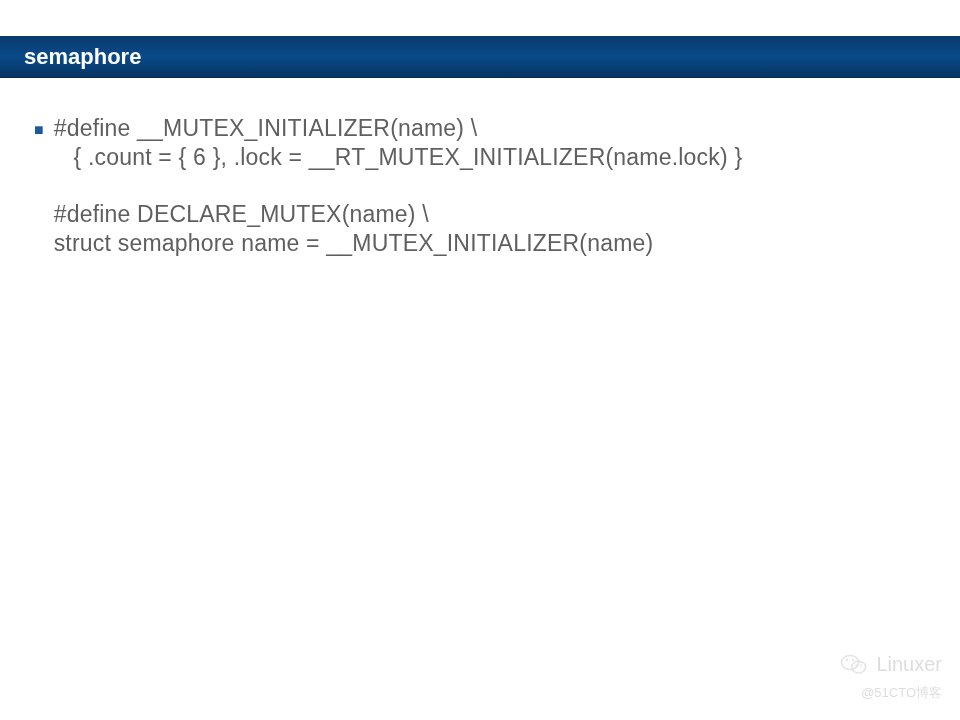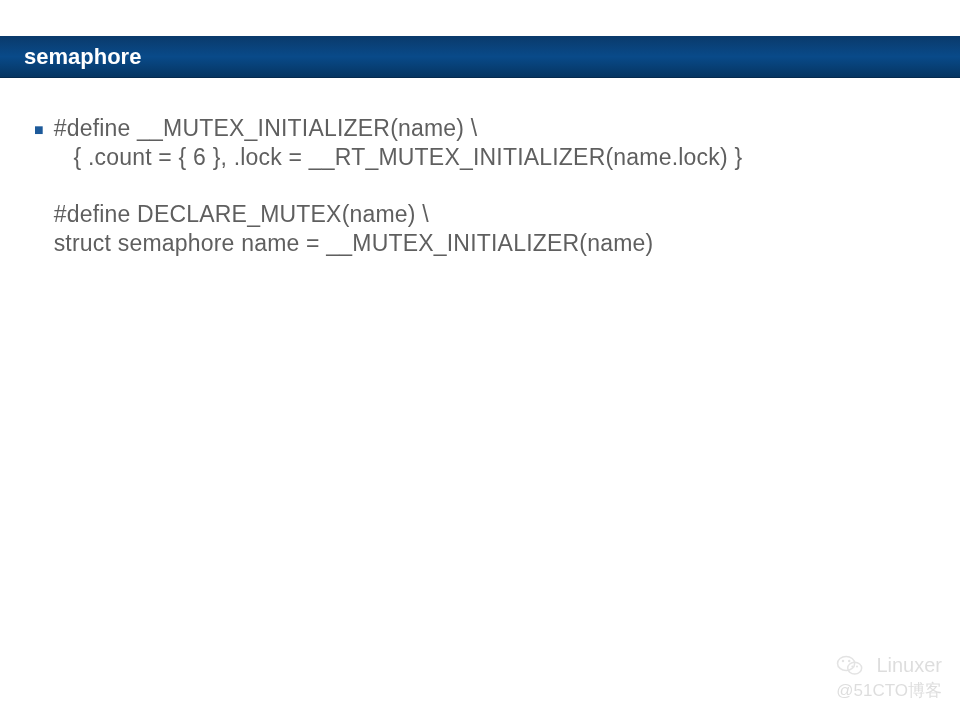--- a/index.html
+++ b/index.html
@@ -69,22 +69,22 @@
       width: 28px;
       height: 28px;
       position: relative;
     }
     .watermark-text {
       font-size: 20px;
       font-weight: 500;
       text-shadow: 0 0 3px rgba(255,255,255,0.6);
     }
     .watermark-sub {
-      font-size: 17px;
-      margin-top: 0;
+      font-size: 13px;
+      margin-top: 6px;
     }
   </style>
 </head>
 <body>
 
 <div class="header">
   <span class="header-title">semaphore</span>
 </div>
 
 <div class="content">

